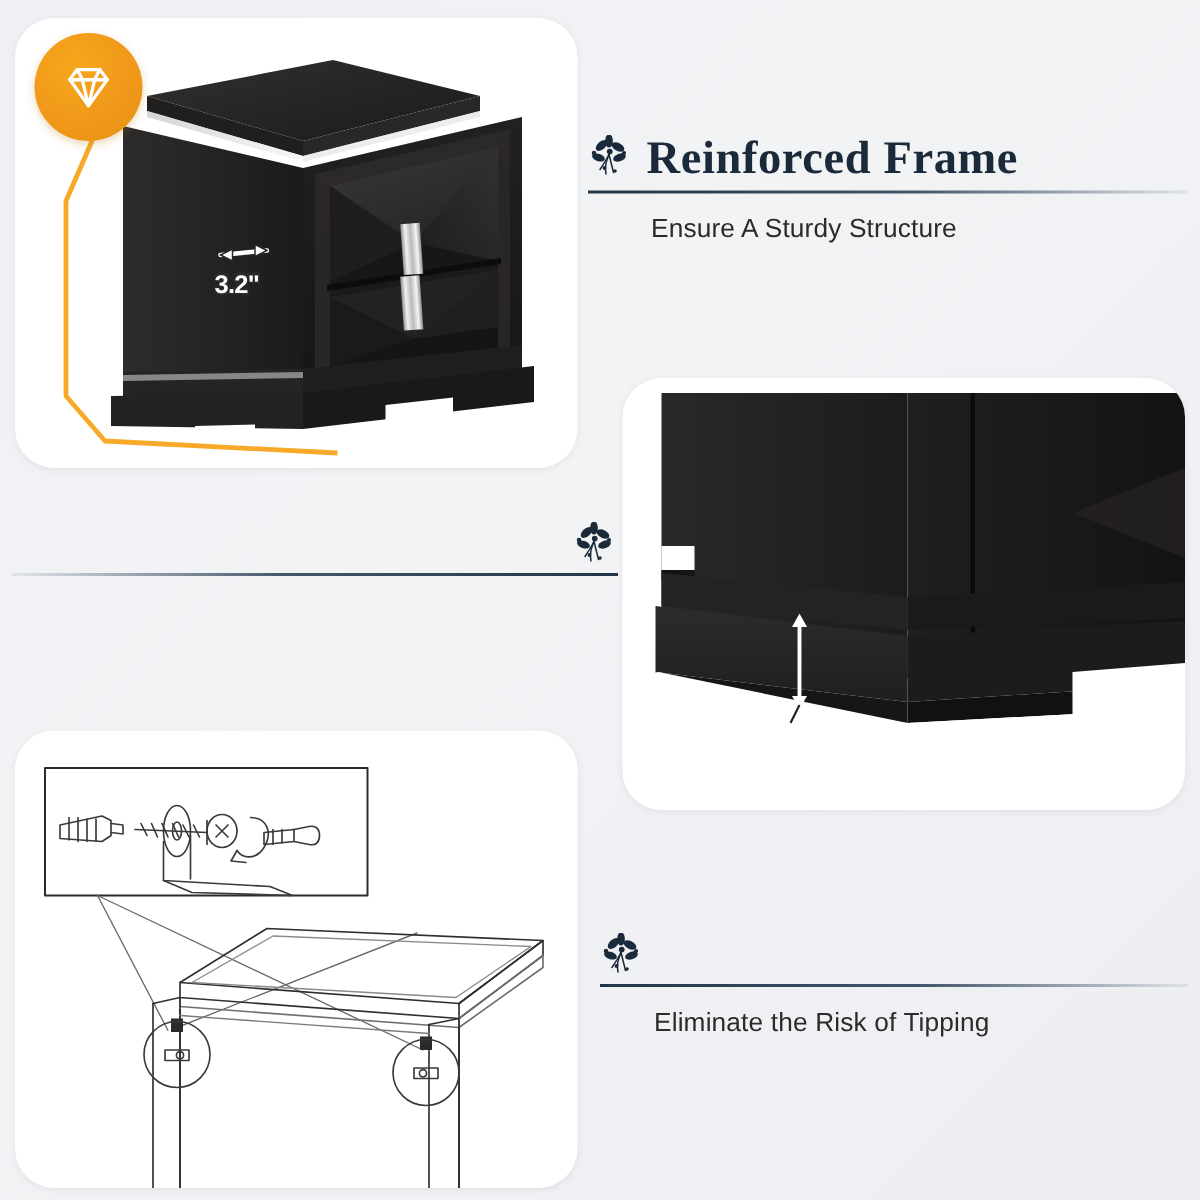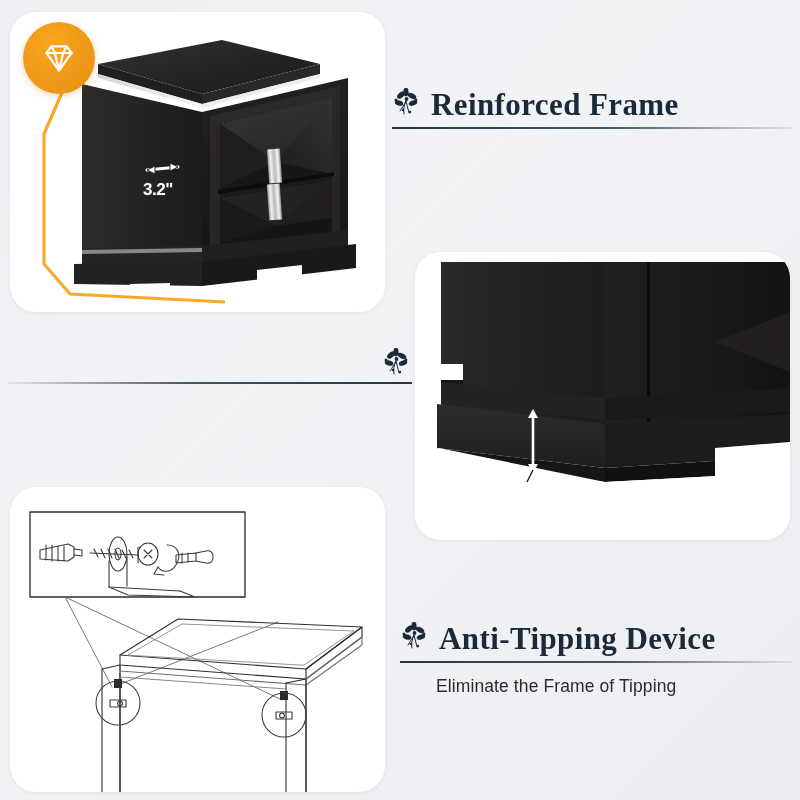--- a/index.html
+++ b/index.html
@@ -21,21 +21,21 @@
   #panel-product   { left:10px;  top:12px;  width:375px; height:300px; }
   #panel-base      { left:415px; top:252px; width:375px; height:288px; }
   #panel-assembly  { left:10px;  top:487px; width:375px; height:305px; }
 
   
   .textblock { position:absolute; }
   #text-frame   { left:392px; top:88px;  width:400px; }
   #text-bottom  { left:8px;   top:348px; width:404px; text-align:right; }
   #text-anti    { left:400px; top:622px; width:392px; }
 
-  .heading-row { display:flex; gap:9px; }
+  .heading-row { display:flex; align-items:center; gap:9px; }
   #text-bottom .heading-row { justify-content:flex-end; }
   .heading {
     font-family:"Liberation Serif", serif;
     font-weight:bold;
     font-size:31px;
     color:#1b2a3a;
     letter-spacing:.4px;
     white-space:nowrap;
     line-height:1.12;
   }
@@ -202,20 +202,21 @@
         </g>
         <g fill="none" stroke="#1b2a3a" stroke-width="1" stroke-linecap="round">
           <path d="M14 13 C12 17 10 20 8 23"></path>
           <path d="M14 13 C15 17 16 21 17 25"></path>
           <path d="M14 13 C12 18 11 21 12 26"></path>
         </g>
       </svg>
       <div class="heading">Reinforced Frame</div>
     </div>
     <div class="rule"></div>
+    <div class="subheading">Ensure A Sturdy Structure</div>
   </div>
 
   <div class="textblock" id="text-bottom">
     <div class="heading-row">
       <svg class="sprig" viewBox="0 0 30 30">
         <g fill="#1b2a3a">
           <ellipse cx="9" cy="7" rx="4.6" ry="2.6" transform="rotate(-42 9 7)"></ellipse>
           <ellipse cx="20" cy="8" rx="4.6" ry="2.6" transform="rotate(28 20 8)"></ellipse>
           <ellipse cx="14" cy="4" rx="2.6" ry="4.4"></ellipse>
           <ellipse cx="7" cy="15" rx="4.4" ry="2.5" transform="rotate(18 7 15)"></ellipse>
@@ -376,19 +377,18 @@
           <circle cx="24" cy="12" r="1.4"></circle>
           <circle cx="11" cy="22" r="1.3"></circle>
           <circle cx="18" cy="24" r="1.2"></circle>
         </g>
         <g fill="none" stroke="#1b2a3a" stroke-width="1" stroke-linecap="round">
           <path d="M14 13 C12 17 10 20 8 23"></path>
           <path d="M14 13 C15 17 16 21 17 25"></path>
           <path d="M14 13 C12 18 11 21 12 26"></path>
         </g>
       </svg>
-      <div class="heading">Anti-Tipping Device</div>
     </div>
     <div class="rule"></div>
-    <div class="subheading">Eliminate the Frame of Tipping</div>
+    <div class="subheading">Eliminate the Risk of Tipping</div>
   </div>
 
 </div>
 
 </body></html>

